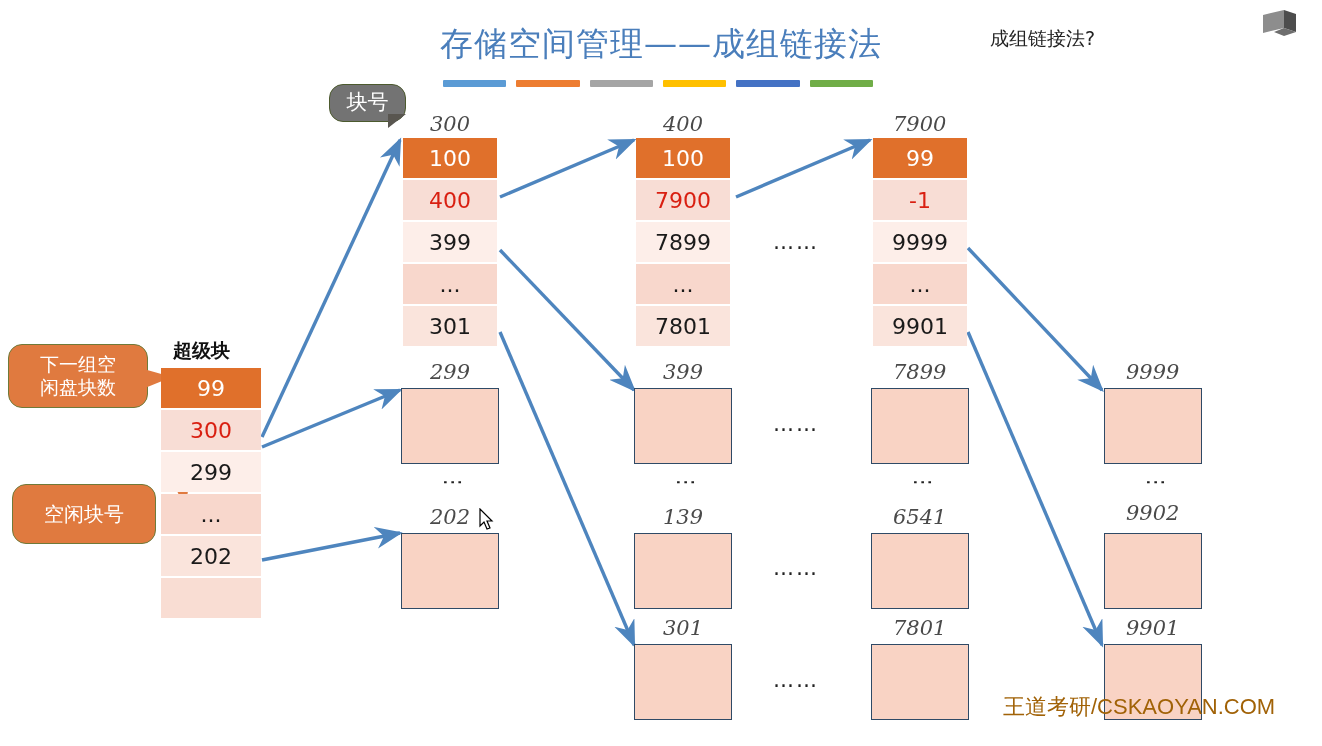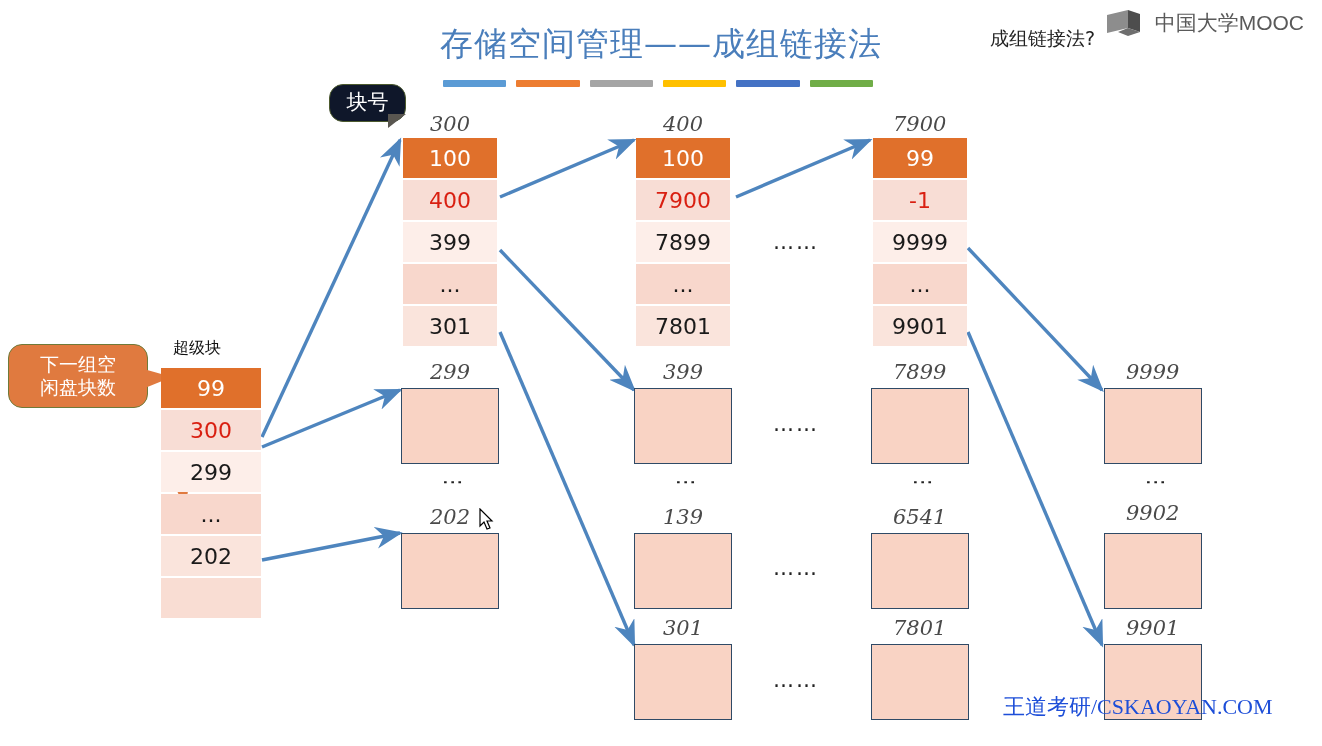--- a/index.html
+++ b/index.html
@@ -20,32 +20,32 @@
   #title-bars{left:443px;top:80px;width:430px;height:8px;display:flex;gap:10px;}
   #title-bars div{flex:1;height:7px;border-radius:1px;}
 
   
   #mooc-wrap{right:18px;top:8px;display:flex;align-items:center;gap:7px;}
   #mooc-text{font-size:21px;color:#5a5a5a;letter-spacing:0px;white-space:nowrap;}
   #q-recycle{left:990px;top:26px;font-size:19px;color:#222;white-space:nowrap;
     font-family:"DejaVu Sans","Liberation Sans",sans-serif;}
 
   
-  #watermark{left:1003px;top:692px;font-size:22px;color:#1d4ed8;white-space:nowrap;
-    font-family:Liberation Serif, serif;}
+  #watermark{left:1003px;top:692px;font-size:22px;color:#a16207;white-space:nowrap;
+    font-family:Liberation Sans, sans-serif;}
 
   
   .callout{
     border-radius:14px;color:#fff;text-align:center;
     display:flex;align-items:center;justify-content:center;
     font-family:"DejaVu Serif","Liberation Serif",serif;
     line-height:1.2;
   }
   .callout-orange{background:#e07a3f;border:1.5px solid #6f7a39;}
-  .callout-gray{background:#0f172a;border:1.5px solid #4c5a2e;}
+  .callout-gray{background:#737373;border:1.5px solid #4c5a2e;}
   .tail{position:absolute;width:0;height:0;}
 
   
   .colhead{
     font-style:italic;font-size:21px;color:#4a4a4a;white-space:nowrap;
     font-family:"DejaVu Serif","Liberation Serif",serif;
   }
   .cell{
     display:flex;align-items:center;justify-content:center;
     font-size:22px;color:#1a1a1a;
@@ -60,22 +60,22 @@
 
   
   .freeblock{background:#f9d3c4;border:1px solid #2f4a66;}
   .vdots{
     font-size:21px;color:#222;text-align:center;letter-spacing:1px;
     font-family:"DejaVu Sans","Liberation Sans",sans-serif;
     writing-mode:vertical-rl;line-height:1;
   }
   .hdots{font-size:21px;color:#222;white-space:nowrap;letter-spacing:2px;
     font-family:"DejaVu Sans","Liberation Sans",sans-serif;}
-  #super-label{font-size:16px;color:#111;white-space:nowrap;
-    font-family:"DejaVu Serif","Liberation Serif",serif;}
+  #super-label{font-size:19px;color:#111;white-space:nowrap;
+    font-family:"DejaVu Serif","Liberation Serif",serif;font-weight:bold;}
   svg.arrows{position:absolute;left:0;top:0;width:1322px;height:746px;pointer-events:none;}
   #cursor{left:479px;top:508px;width:16px;height:24px;}
 </style>
 </head>
 <body>
 
 <div id="stage">
 
   <div class="abs" id="title">存储空间管理——成组链接法</div>
   <div class="abs" id="title-bars">
@@ -87,21 +87,20 @@
     <div style="background:#70ad47"></div>
   </div>
 
   <div class="abs" id="q-recycle">成组链接法?</div>
   <div class="abs" id="mooc-wrap">
     <svg width="42" height="30" viewBox="0 0 42 30">
       <path d="M1 7 L22 2 L22 20 L1 25 Z" fill="#8d8d8d"></path>
       <path d="M22 2 L34 6 L34 24 L22 20 Z" fill="#4d4d4d"></path>
       <path d="M22 20 L34 24 L22 28 L12 24 Z" fill="#6e6e6e"></path>
     </svg>
-    <span id="mooc-text">中国大学MOOC</span>
   </div>
 
   <svg class="arrows">
     <defs>
       <marker id="ah" markerWidth="9" markerHeight="9" refX="7.2" refY="3.2" orient="auto" markerUnits="strokeWidth">
         <path d="M0,0 L8,3.2 L0,6.4 L2.4,3.2 Z" fill="#4e85be"></path>
       </marker>
     </defs>
     <g stroke="#4e85be" stroke-width="3.4" fill="none" marker-end="url(#ah)">
 
@@ -129,20 +128,23 @@
     <span>块号</span>
   </div>
   <div class="abs tail" style="left:388px;top:114px;border-left:18px solid #595650;border-bottom:14px solid transparent;"></div>
 
   <div class="abs callout callout-orange" style="left:8px;top:344px;width:138px;height:62px;font-size:19px;flex-direction:column;">
     <span>下一组空</span>
     <span>闲盘块数</span>
   </div>
   <div class="abs tail" style="left:140px;top:368px;border-left:32px solid #e07a3f;border-top:9px solid transparent;border-bottom:13px solid transparent;"></div>
 
+  <div class="abs callout callout-orange" style="left:12px;top:484px;width:142px;height:58px;font-size:20px;">
+    <span>空闲块号</span>
+  </div>
   <div class="abs tail" style="left:144px;top:472px;border-left:22px solid transparent;border-right:22px solid #e07a3f;border-bottom:34px solid transparent;transform:rotate(8deg);"></div>
 
   <div class="abs" id="super-label" style="left:173px;top:338px;">超级块</div>
 
   <div class="abs" style="left:161px;top:368px;width:100px;">
     <div class="cell c-head" style="height:40px;">99</div>
     <div class="cell c-link" style="height:40px;margin-top:2px;">300</div>
     <div class="cell c-a" style="height:40px;margin-top:2px;">299</div>
     <div class="cell c-b" style="height:40px;margin-top:2px;">...</div>
     <div class="cell c-c" style="height:40px;margin-top:2px;">202</div>

